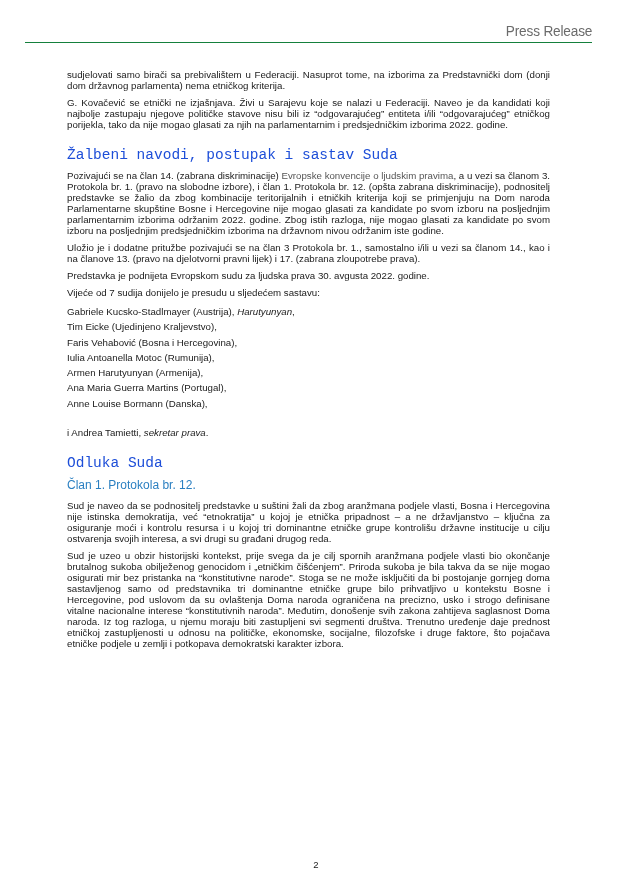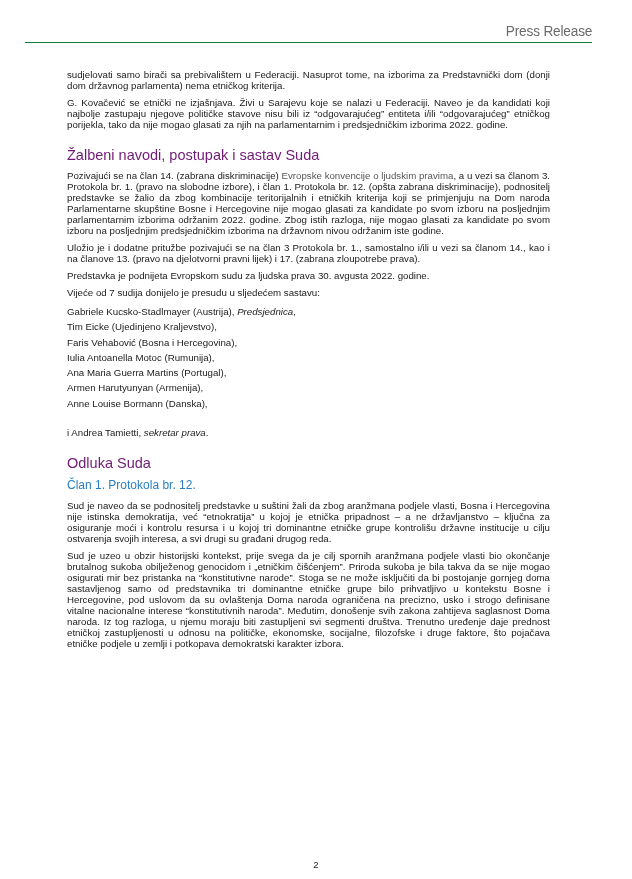--- a/index.html
+++ b/index.html
@@ -5,21 +5,21 @@
     html, body { margin: 0; padding: 0; background: #ffffff; }
     body { width: 632px; height: 879px; position: relative; overflow: hidden;
            font-family: "Liberation Sans", sans-serif; color: #1a1a1a; }
     .header { position: absolute; left: 25px; right: 40px; top: 18px; height: 24px;
               border-bottom: 1px solid #15803d; }
     .header-title { position: absolute; right: 0; bottom: 2px; font-family: "Liberation Sans", sans-serif;
                     font-size: 15.5px; color: #6b6b6b; letter-spacing: -0.2px; transform: scaleX(0.88);
                     transform-origin: right bottom; }
     .content { position: absolute; left: 67px; width: 483px; top: 69px; }
     p { margin: 0 0 6px 0; font-size: 9.7px; line-height: 11px; text-align: justify; }
-    .h2 { font-size: 14.5px; color: #701a75; margin: 16px 0 6px 0; line-height: 18px; font-weight: normal; }
+    .h2 { font-size: 14.5px; color: #1d4ed8; margin: 16px 0 6px 0; line-height: 18px; font-weight: normal; font-family: Liberation Mono, monospace; }
     .h3 { font-size: 12px; color: #2a7fc1; margin: 6px 0 7px 0; line-height: 15px; font-weight: normal; }
     .link { color: #555; }
     .judges { font-size: 9.7px; line-height: 15.3px; margin: 0 0 16px 0; }
     .judges div { white-space: nowrap; }
     .page-number { position: absolute; left: 0; right: 0; top: 859px; text-align: center; font-size: 9.5px; color: #1a1a1a; }
     i { font-style: italic; }
   </style>
 </head>
 <body>
 
@@ -31,26 +31,26 @@
   <p>sudjelovati samo birači sa prebivalištem u Federaciji. Nasuprot tome, na izborima za Predstavnički dom (donji dom državnog parlamenta) nema etničkog kriterija.</p>
   <p>G. Kovačević se etnički ne izjašnjava. Živi u Sarajevu koje se nalazi u Federaciji. Naveo je da kandidati koji najbolje zastupaju njegove političke stavove nisu bili iz “odgovarajućeg” entiteta i/ili “odgovarajućeg” etničkog porijekla, tako da nije mogao glasati za njih na parlamentarnim i predsjedničkim izborima 2022. godine.</p>
 
   <div class="h2">Žalbeni navodi, postupak i sastav Suda</div>
   <p><span>Pozivajući se na član 14. (zabrana diskriminacije) </span><span class="link">Evropske konvencije o ljudskim pravima</span><span>, a u vezi sa članom 3. Protokola br. 1. (pravo na slobodne izbore), i član 1. Protokola br. 12. (opšta zabrana diskriminacije), podnositelj predstavke se žalio da zbog kombinacije teritorijalnih i etničkih kriterija koji se primjenjuju na Dom naroda Parlamentarne skupštine Bosne i Hercegovine nije mogao glasati za kandidate po svom izboru na posljednjim parlamentarnim izborima održanim 2022. godine. Zbog istih razloga, nije mogao glasati za kandidate po svom izboru na posljednjim predsjedničkim izborima na državnom nivou održanim iste godine.</span></p>
   <p>Uložio je i dodatne pritužbe pozivajući se na član 3 Protokola br. 1., samostalno i/ili u vezi sa članom 14., kao i na članove 13. (pravo na djelotvorni pravni lijek) i 17. (zabrana zloupotrebe prava).</p>
   <p>Predstavka je podnijeta Evropskom sudu za ljudska prava 30. avgusta 2022. godine.</p>
   <p>Vijeće od 7 sudija donijelo je presudu u sljedećem sastavu:</p>
 
   <div class="judges">
-    <div><span>Gabriele Kucsko-Stadlmayer (Austrija), </span><i>Predsjednica</i><span>,</span></div>
+    <div><span>Gabriele Kucsko-Stadlmayer (Austrija), </span><i>Harutyunyan</i><span>,</span></div>
     <div>Tim Eicke (Ujedinjeno Kraljevstvo),</div>
     <div>Faris Vehabović (Bosna i Hercegovina),</div>
     <div>Iulia Antoanella Motoc (Rumunija),</div>
+    <div>Armen Harutyunyan (Armenija),</div>
     <div>Ana Maria Guerra Martins (Portugal),</div>
-    <div>Armen Harutyunyan (Armenija),</div>
     <div>Anne Louise Bormann (Danska),</div>
   </div>
 
   <p><span>i Andrea Tamietti, </span><i>sekretar prava</i><span>.</span></p>
 
   <div class="h2" style="">Odluka Suda</div>
   <div class="h3">Član 1. Protokola br. 12.</div>
   <p>Sud je naveo da se podnositelj predstavke u suštini žali da zbog aranžmana podjele vlasti, Bosna i Hercegovina nije istinska demokratija, već “etnokratija” u kojoj je etnička pripadnost – a ne državljanstvo – ključna za osiguranje moći i kontrolu resursa i u kojoj tri dominantne etničke grupe kontrolišu državne institucije u cilju ostvarenja svojih interesa, a svi drugi su građani drugog reda.</p>
   <p>Sud je uzeo u obzir historijski kontekst, prije svega da je cilj spornih aranžmana podjele vlasti bio okončanje brutalnog sukoba obilježenog genocidom i „etničkim čišćenjem”. Priroda sukoba je bila takva da se nije mogao osigurati mir bez pristanka na “konstitutivne narode”. Stoga se ne može isključiti da bi postojanje gornjeg doma sastavljenog samo od predstavnika tri dominantne etničke grupe bilo prihvatljivo u kontekstu Bosne i Hercegovine, pod uslovom da su ovlaštenja Doma naroda ograničena na precizno, usko i strogo definisane vitalne nacionalne interese “konstitutivnih naroda”. Međutim, donošenje svih zakona zahtijeva saglasnost Doma naroda. Iz tog razloga, u njemu moraju biti zastupljeni svi segmenti društva. Trenutno uređenje daje prednost etničkoj zastupljenosti u odnosu na političke, ekonomske, socijalne, filozofske i druge faktore, što pojačava etničke podjele u zemlji i potkopava demokratski karakter izbora.</p>
 </div>

